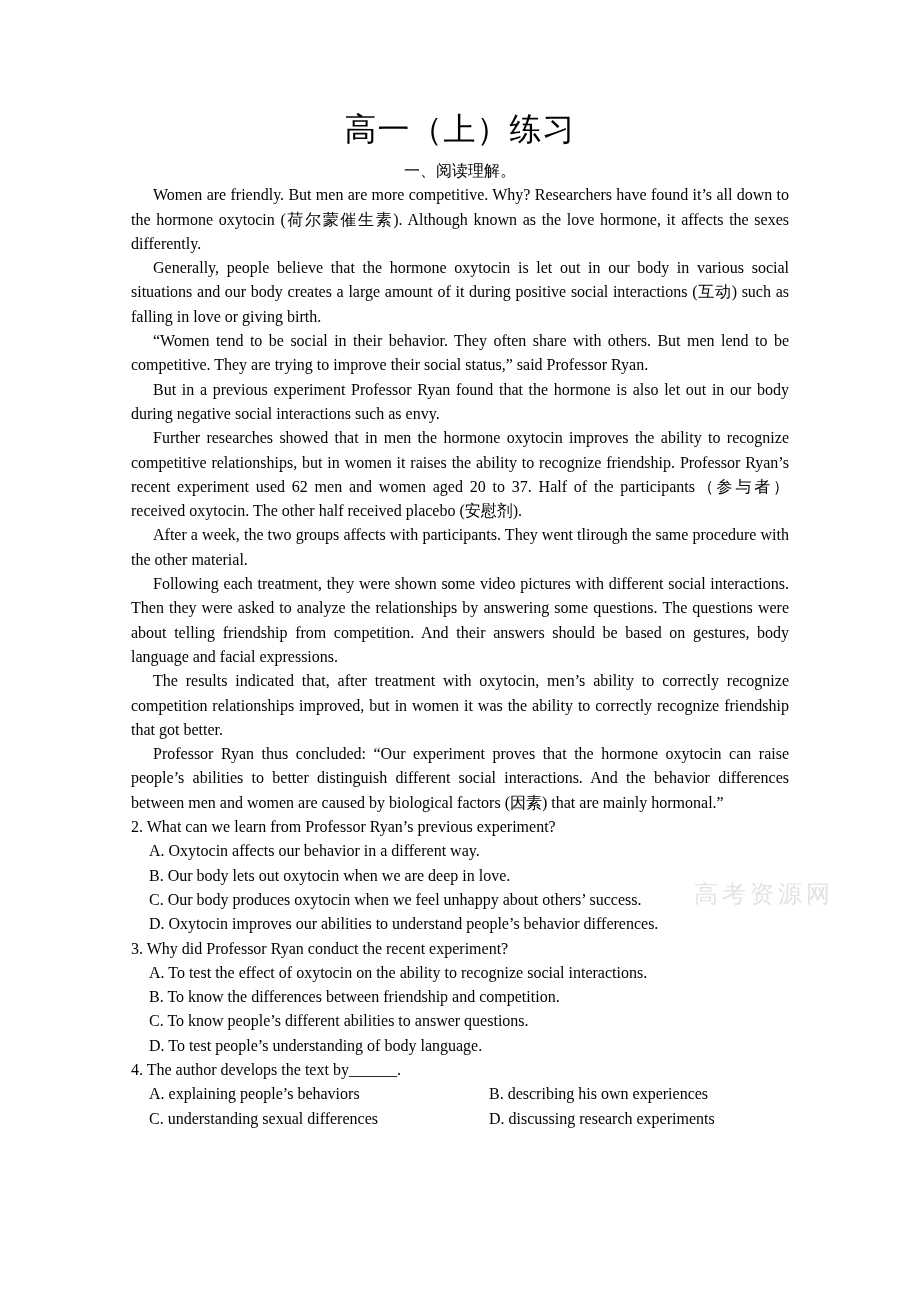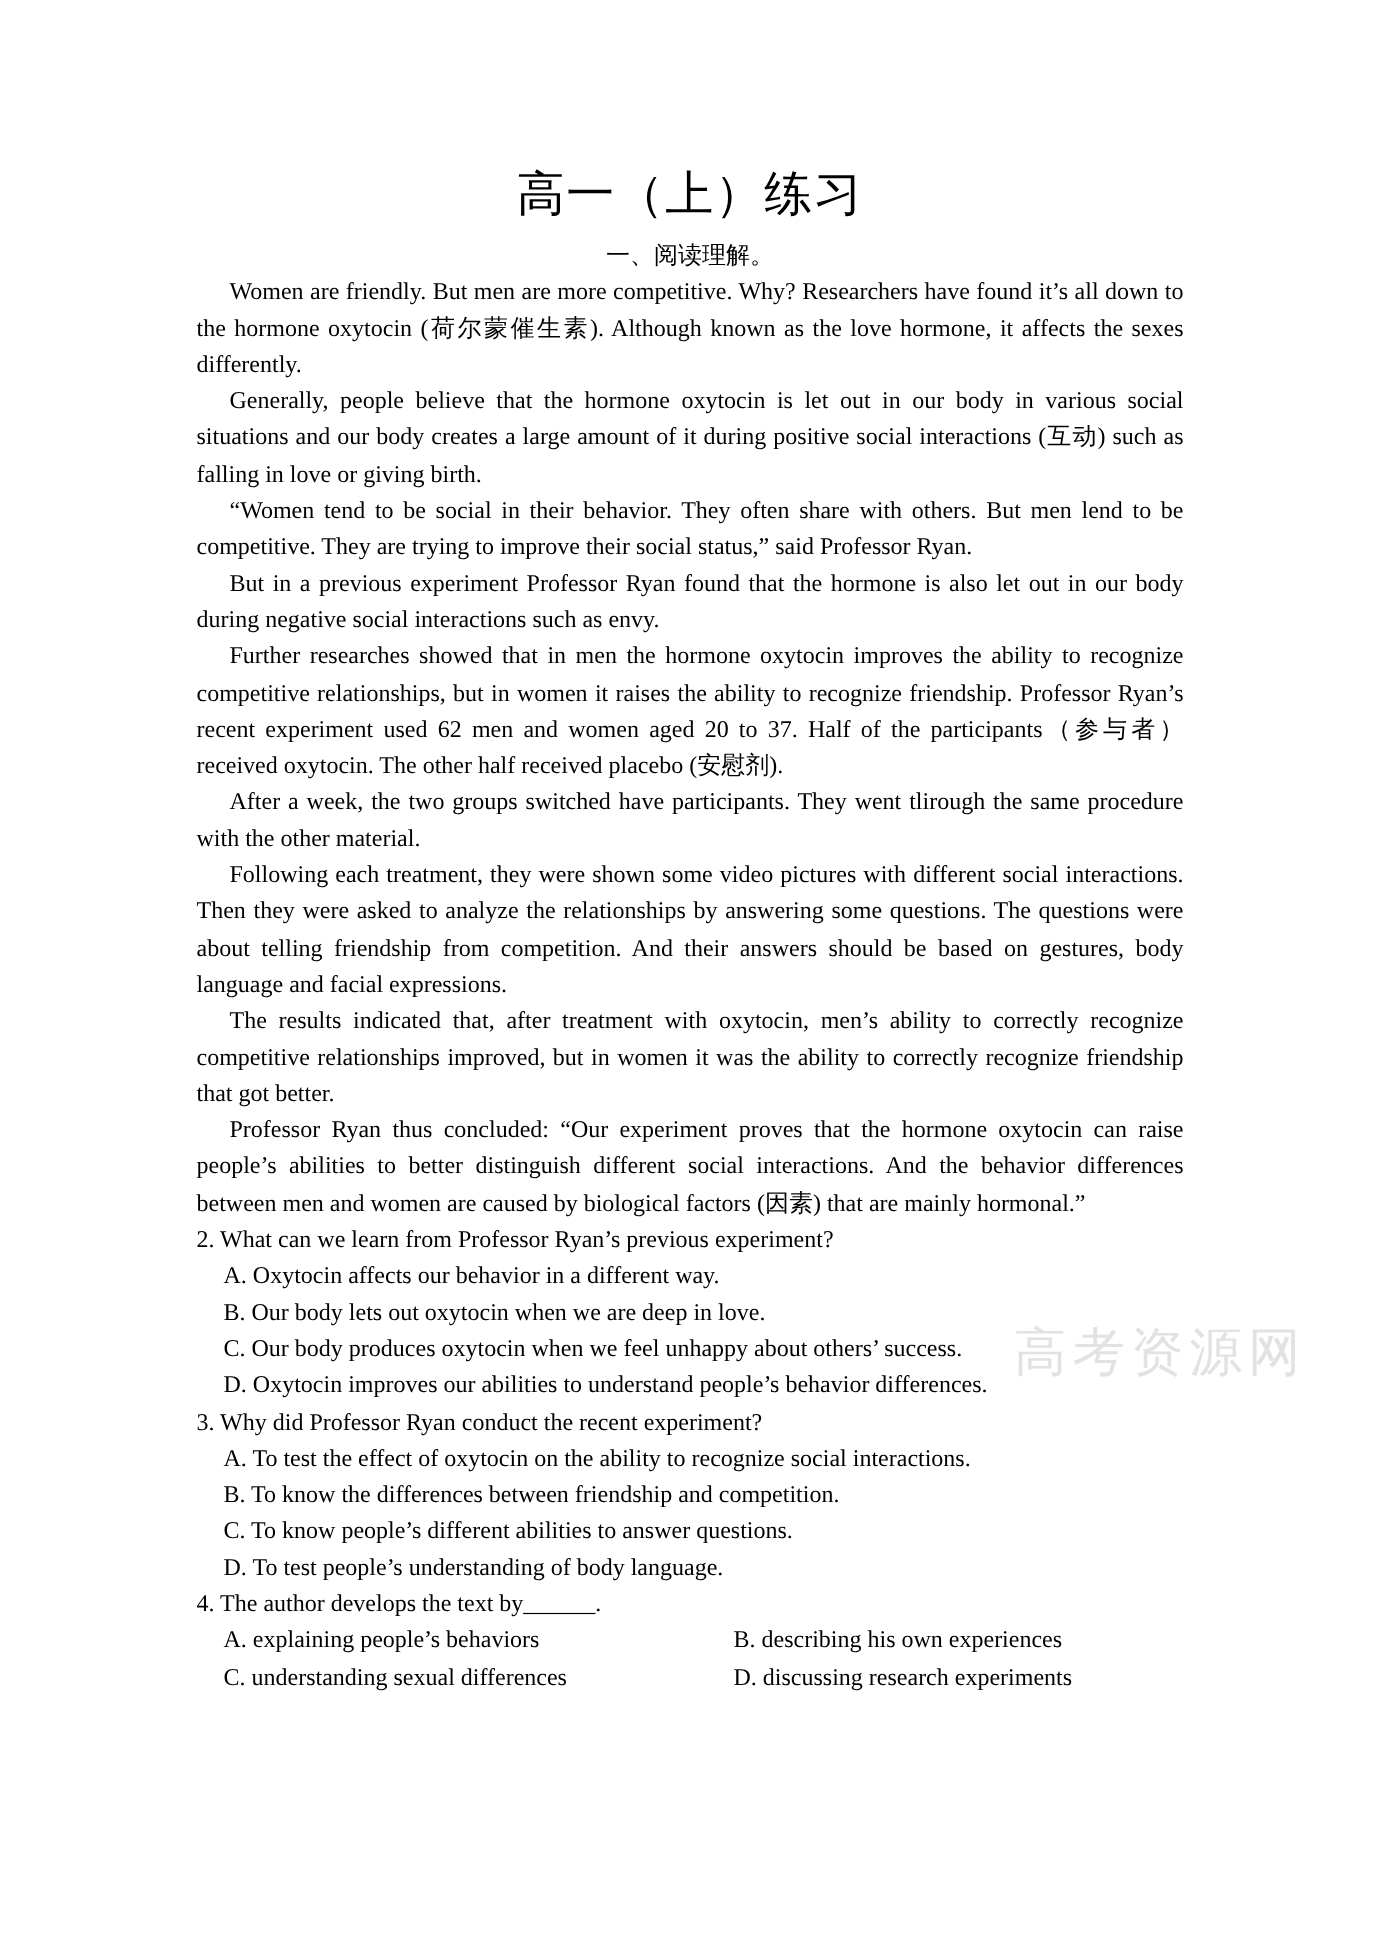--- a/index.html
+++ b/index.html
@@ -45,25 +45,25 @@
   }
   .options-row .option { padding-left: 0; }
   .options-2col {
     display: grid;
     grid-template-columns: 340px auto;
     padding-left: 18px;
   }
   .options-2col .option { padding-left: 0; }
   .watermark {
     position: absolute;
-    left: 676px;
+    left: 694px;
     top: 878px;
     z-index: 0;
     font-family: "DejaVu Sans", sans-serif;
-    font-size: 35px;
+    font-size: 24px;
     letter-spacing: 4px;
     color: #c6c6c6;
     opacity: 0.5;
     user-select: none;
   }
 </style>
 </head>
 <body>
 
 <div class="page">
@@ -75,23 +75,23 @@
     <h1 class="doc-title">高一（上）练习</h1>
 
     <div class="section-heading">一、阅读理解。</div>
 
     <div>
       <p class="para">Women are friendly. But men are more competitive. Why? Researchers have found it’s all down to the hormone oxytocin (荷尔蒙催生素). Although known as the love hormone, it affects the sexes differently.</p>
       <p class="para">Generally, people believe that the hormone oxytocin is let out in our body in various social situations and our body creates a large amount of it during positive social interactions (互动) such as falling in love or giving birth.</p>
       <p class="para">“Women tend to be social in their behavior. They often share with others. But men lend to be competitive. They are trying to improve their social status,” said Professor Ryan.</p>
       <p class="para">But in a previous experiment Professor Ryan found that the hormone is also let out in our body during negative social interactions such as envy.</p>
       <p class="para">Further researches showed that in men the hormone oxytocin improves the ability to recognize competitive relationships, but in women it raises the ability to recognize friendship. Professor Ryan’s recent experiment used 62 men and women aged 20 to 37. Half of the participants（参与者） received oxytocin. The other half received placebo (安慰剂).</p>
-      <p class="para">After a week, the two groups switched have participants. They went tlirough the same procedure with the other material.</p>
+      <p class="para">After a week, the two groups affects with participants. They went tlirough the same procedure with the other material.</p>
       <p class="para">Following each treatment, they were shown some video pictures with different social interactions. Then they were asked to analyze the relationships by answering some questions. The questions were about telling friendship from competition. And their answers should be based on gestures, body language and facial expressions.</p>
-      <p class="para">The results indicated that, after treatment with oxytocin, men’s ability to correctly recognize competitive relationships improved, but in women it was the ability to correctly recognize friendship that got better.</p>
+      <p class="para">The results indicated that, after treatment with oxytocin, men’s ability to correctly recognize competition relationships improved, but in women it was the ability to correctly recognize friendship that got better.</p>
       <p class="para">Professor Ryan thus concluded: “Our experiment proves that the hormone oxytocin can raise people’s abilities to better distinguish different social interactions. And the behavior differences between men and women are caused by biological factors (因素) that are mainly hormonal.”</p>
     </div>
 
 
     <div class="question">
       <div class="q-stem">2. What can we learn from Professor Ryan’s previous experiment?</div>
       <div class="options-stack">
         <div class="option">A. Oxytocin affects our behavior in a different way.</div>
         <div class="option">B. Our body lets out oxytocin when we are deep in love.</div>
         <div class="option">C. Our body produces oxytocin when we feel unhappy about others’ success.</div>

